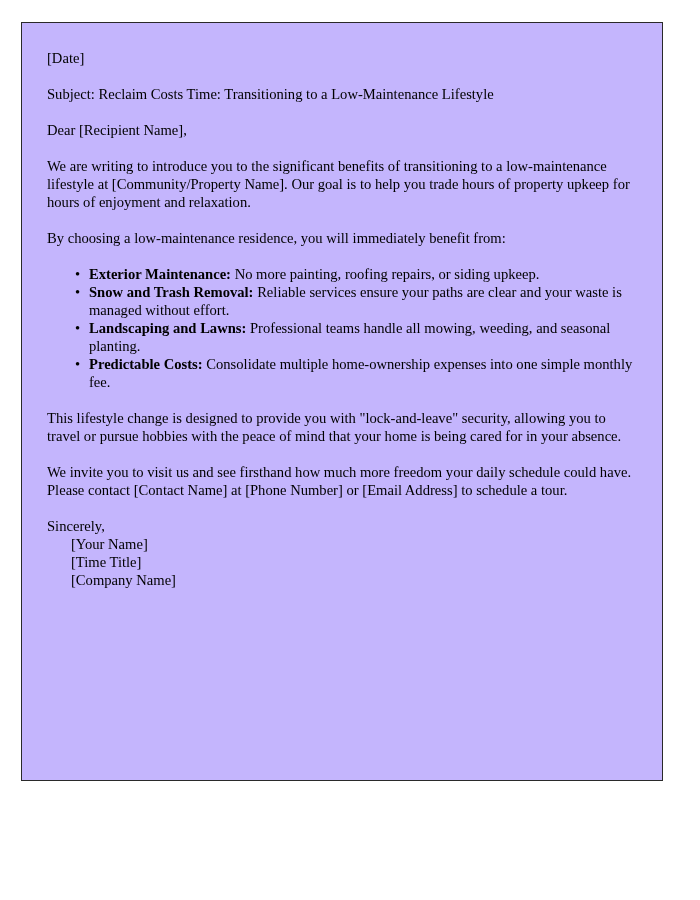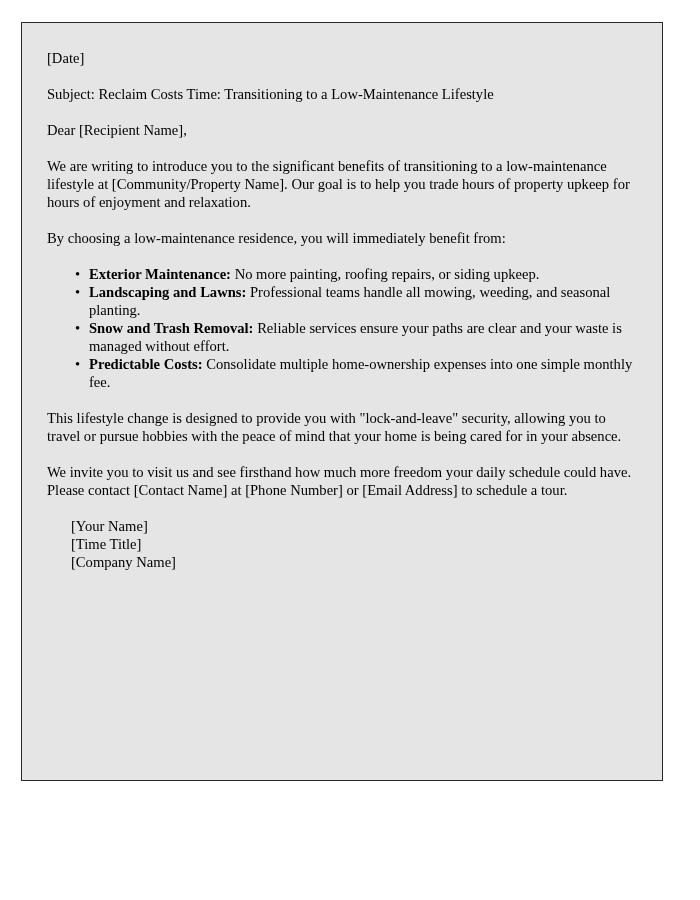--- a/index.html
+++ b/index.html
@@ -17,21 +17,21 @@
   }
 
   .page-frame {
     position: absolute;
     left: 21px;
     top: 22px;
     width: 642px;
     height: 759px;
     border: 1px solid #2a2a2a;
     box-sizing: border-box;
-    background: #e5e5e5;
+    background: #c4b5fd;
   }
 
   .letter-body {
     padding: 26px 25px 0 25px;
     font-size: 14.6px;
     line-height: 18px;
     text-align: left;
   }
 
   .block {
@@ -95,34 +95,35 @@
 
     <p class="para">We are writing to introduce you to the significant benefits of transitioning to a low-maintenance lifestyle at [Community/Property Name]. Our goal is to help you trade hours of property upkeep for hours of enjoyment and relaxation.</p>
 
     <p class="para">By choosing a low-maintenance residence, you will immediately benefit from:</p>
 
     <ul class="benefits">
       <li>
         <span class="lead">Exterior Maintenance:</span><span> No more painting, roofing repairs, or siding upkeep.</span>
       </li>
       <li>
-        <span class="lead">Landscaping and Lawns:</span><span> Professional teams handle all mowing, weeding, and seasonal planting.</span>
+        <span class="lead">Snow and Trash Removal:</span><span> Reliable services ensure your paths are clear and your waste is managed without effort.</span>
       </li>
       <li>
-        <span class="lead">Snow and Trash Removal:</span><span> Reliable services ensure your paths are clear and your waste is managed without effort.</span>
+        <span class="lead">Landscaping and Lawns:</span><span> Professional teams handle all mowing, weeding, and seasonal planting.</span>
       </li>
       <li>
         <span class="lead">Predictable Costs:</span><span> Consolidate multiple home-ownership expenses into one simple monthly fee.</span>
       </li>
     </ul>
 
     <p class="para">This lifestyle change is designed to provide you with "lock-and-leave" security, allowing you to travel or pursue hobbies with the peace of mind that your home is being cared for in your absence.</p>
 
     <p class="para">We invite you to visit us and see firsthand how much more freedom your daily schedule could have. Please contact [Contact Name] at [Phone Number] or [Email Address] to schedule a tour.</p>
 
+    <div class="block closing-block">Sincerely,</div>
 
     <div class="signature-block">
       <span class="line">[Your Name]</span>
       <span class="line">[Time Title]</span>
       <span class="line">[Company Name]</span>
     </div>
 
   </div>
 </div>
 

